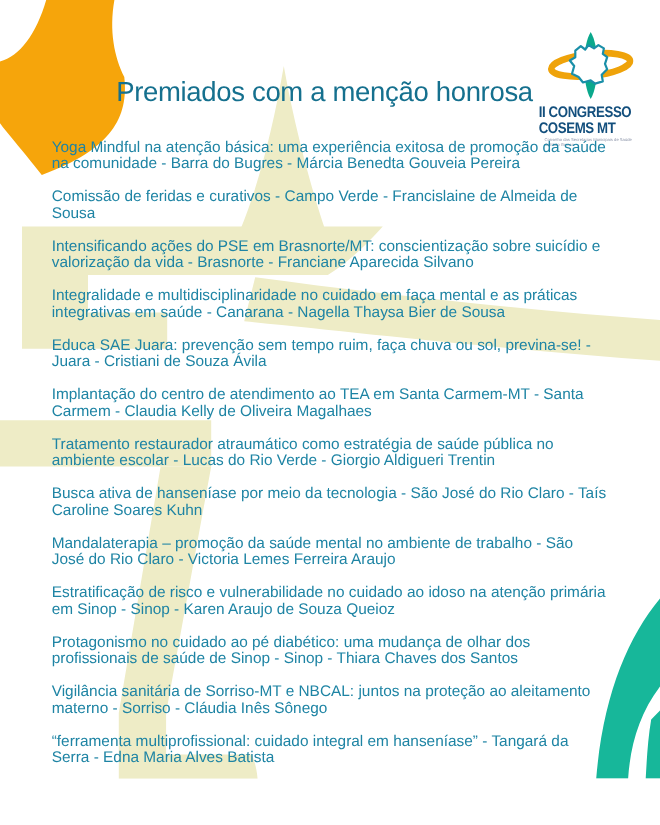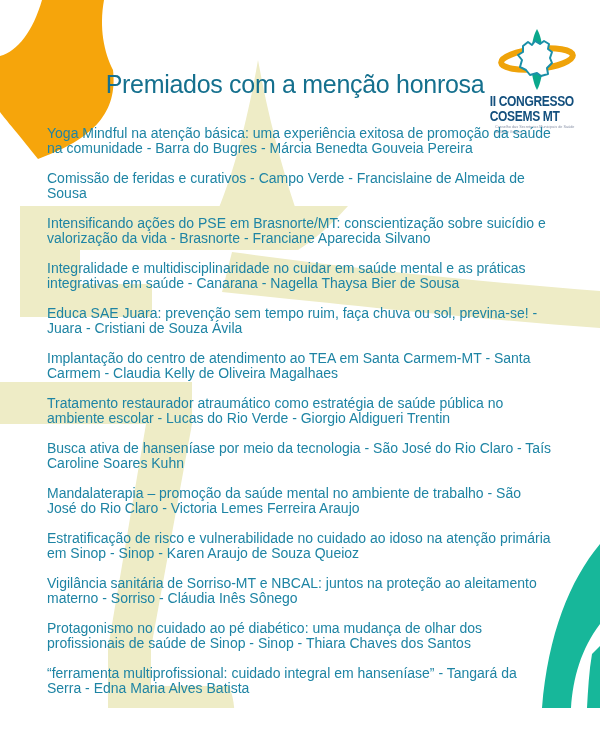--- a/index.html
+++ b/index.html
@@ -80,25 +80,25 @@
     </svg>
     <div class="logo-text">II CONGRESSO</div>
     <div class="logo-text">COSEMS MT</div>
     <div class="logo-tagline">Conselho das Secretarias Municipais de Saúde de Mato Grosso</div>
   </div>
 
   <div id="entries">
     <div class="entry">Yoga Mindful na atenção básica: uma experiência exitosa de promoção da saúde na comunidade - Barra do Bugres - Márcia Benedta Gouveia Pereira</div>
     <div class="entry">Comissão de feridas e curativos - Campo Verde - Francislaine de Almeida de Sousa</div>
     <div class="entry">Intensificando ações do PSE em Brasnorte/MT: conscientização sobre suicídio e valorização da vida - Brasnorte - Franciane Aparecida Silvano</div>
-    <div class="entry">Integralidade e multidisciplinaridade no cuidar em saúde mental e as práticas integrativas em saúde - Canarana - Nagella Thaysa Bier de Sousa</div>
+    <div class="entry">Integralidade e multidisciplinaridade no cuidado em faça mental e as práticas integrativas em saúde - Canarana - Nagella Thaysa Bier de Sousa</div>
     <div class="entry">Educa SAE Juara: prevenção sem tempo ruim, faça chuva ou sol, previna-se! - Juara - Cristiani de Souza Ávila</div>
     <div class="entry">Implantação do centro de atendimento ao TEA em Santa Carmem-MT - Santa Carmem - Claudia Kelly de Oliveira Magalhaes</div>
     <div class="entry">Tratamento restaurador atraumático como estratégia de saúde pública no ambiente escolar - Lucas do Rio Verde - Giorgio Aldigueri Trentin</div>
     <div class="entry">Busca ativa de hanseníase por meio da tecnologia - São José do Rio Claro - Taís Caroline Soares Kuhn</div>
     <div class="entry">Mandalaterapia – promoção da saúde mental no ambiente de trabalho - São José do Rio Claro - Victoria Lemes Ferreira Araujo</div>
     <div class="entry">Estratificação de risco e vulnerabilidade no cuidado ao idoso na atenção primária em Sinop - Sinop - Karen Araujo de Souza Queioz</div>
+    <div class="entry">Protagonismo no cuidado ao pé diabético: uma mudança de olhar dos profissionais de saúde de Sinop - Sinop - Thiara Chaves dos Santos</div>
     <div class="entry">Vigilância sanitária de Sorriso-MT e NBCAL: juntos na proteção ao aleitamento materno - Sorriso - Cláudia Inês Sônego</div>
-    <div class="entry">Protagonismo no cuidado ao pé diabético: uma mudança de olhar dos profissionais de saúde de Sinop - Sinop - Thiara Chaves dos Santos</div>
     <div class="entry">“ferramenta multiprofissional: cuidado integral em hanseníase” - Tangará da Serra - Edna Maria Alves Batista</div>
   </div>
 
 </div>
 
 </body></html>

